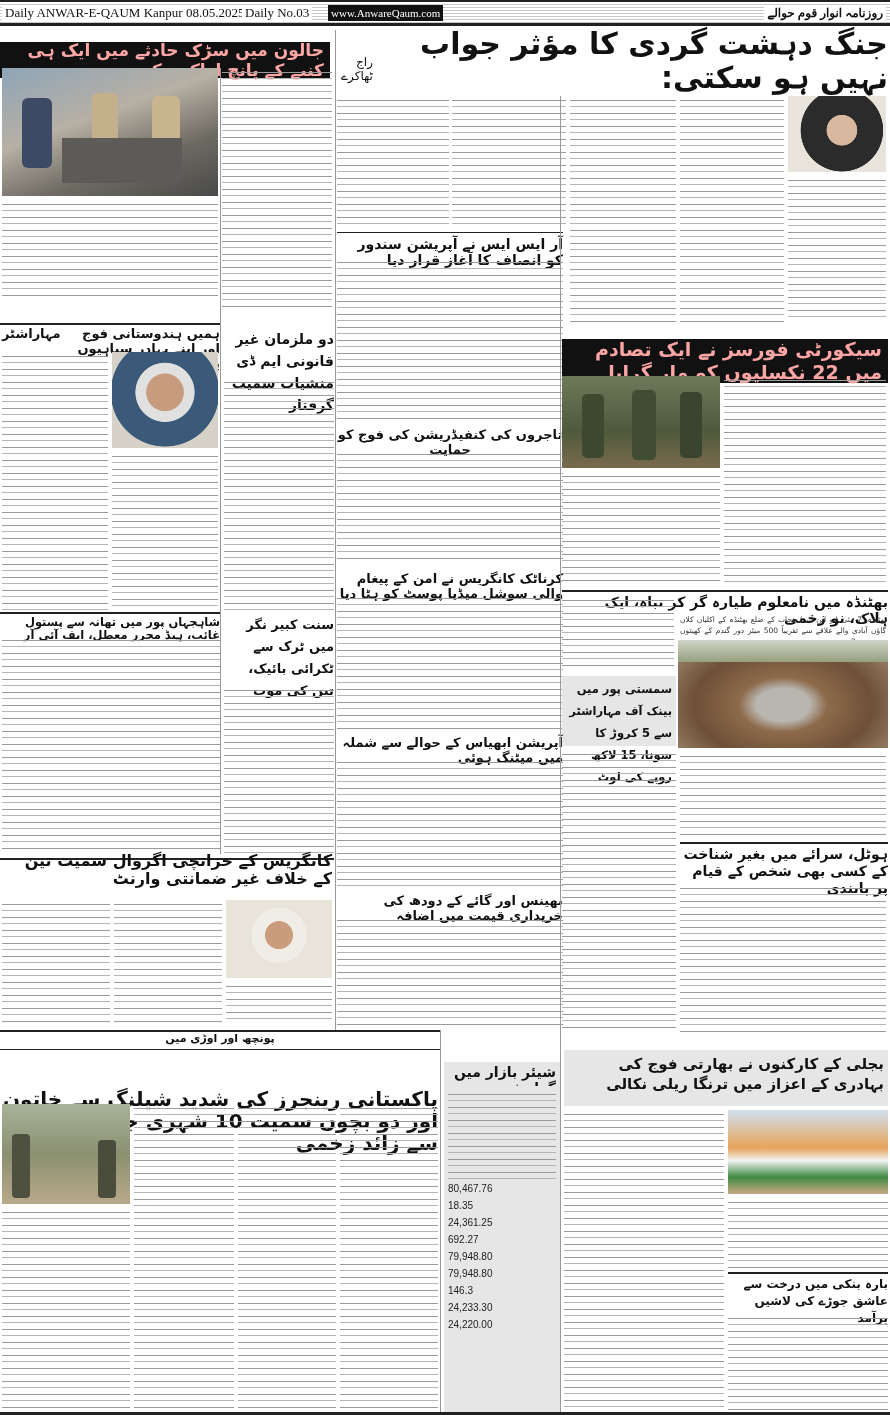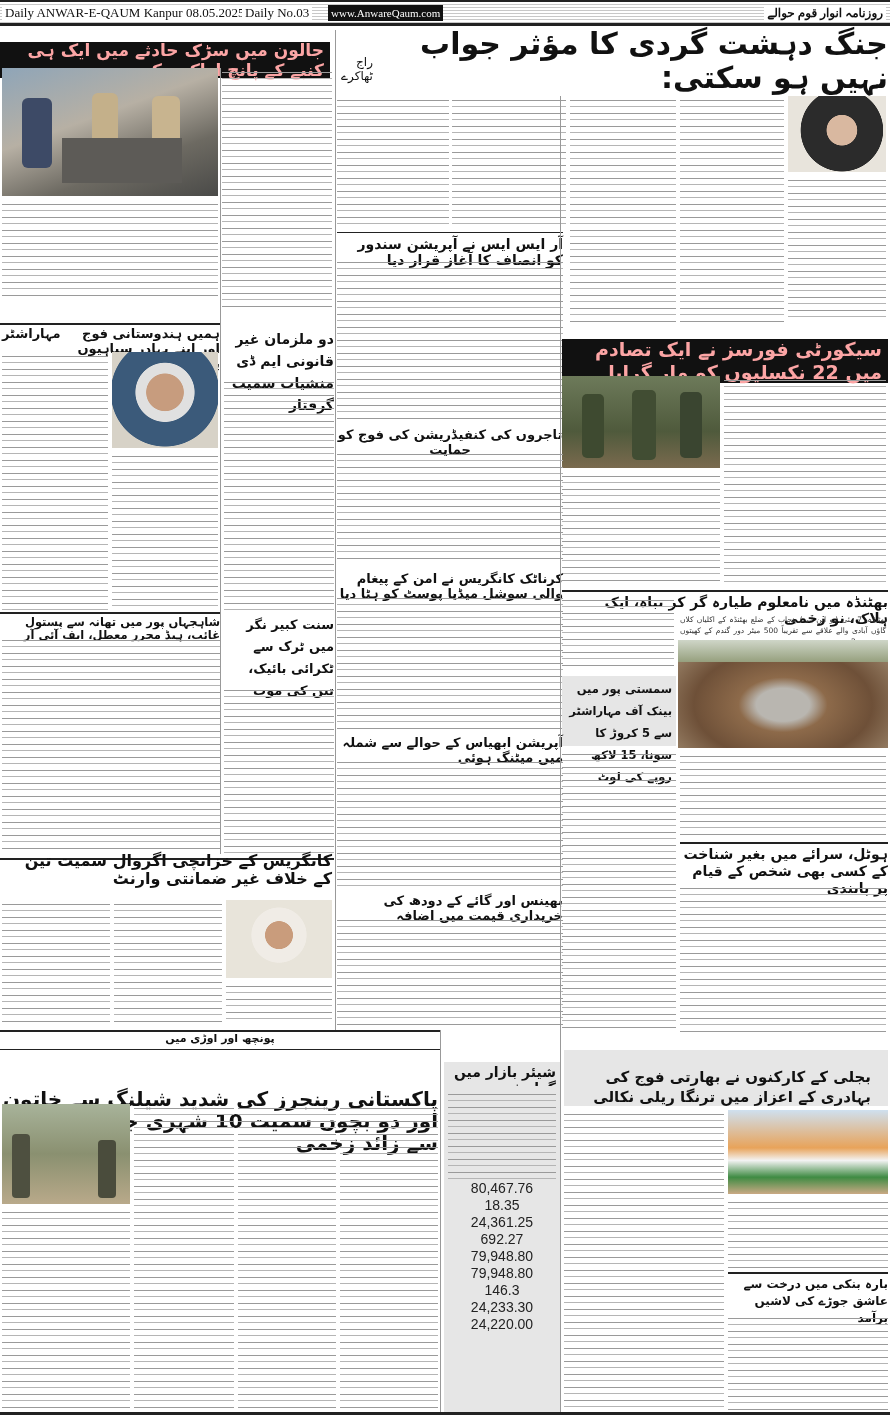--- a/index.html
+++ b/index.html
@@ -133,34 +133,34 @@
   <div style="position:absolute;left:96px;top:36px;width:18px;height:58px;background:#4a4c3c;border-radius:4px;"></div>
 </div>
 <div class="abs body-text lines" style="left:134px; top:1104px; width:100px; height:308px;"></div>
 <div class="abs body-text lines" style="left:238px; top:1104px; width:98px; height:308px;"></div>
 <div class="abs body-text lines" style="left:340px; top:1104px; width:98px; height:308px;"></div>
 <div class="abs body-text lines" style="left:2px; top:1208px; width:128px; height:204px;"></div>
 
 <div class="abs gray-box urdu hl" style="left:444px; top:1062px; width:116px; font-size:14px; padding:2px 4px;">شیئر بازار میں گراوٹ</div>
 <div class="abs gray-box" style="left:444px; top:1086px; width:116px; height:326px; padding:4px;">
   <div class="body-text lines" style="height:90px;"></div>
-  <div id="share-figs" style="font-size:14px; line-height:17px; text-align:center; color:#222; font-family:'Liberation Sans', sans-serif;">
+  <div id="share-figs" style="font-size:10px; line-height:17px; text-align:left; color:#222; font-family:'Liberation Sans', sans-serif;">
       <div>80,467.76</div>
       <div>18.35</div>
       <div>24,361.25</div>
       <div>692.27</div>
       <div>79,948.80</div>
       <div>79,948.80</div>
       <div>146.3</div>
       <div>24,233.30</div>
       <div>24,220.00</div>
     </div>
 </div>
 
-<div class="abs gray-box urdu hl" style="left:564px; top:1050px; width:324px; font-size:15px; height:56px; line-height:20px; padding:17px;">بجلی کے کارکنوں نے بھارتی فوج کی بہادری کے اعزاز میں ترنگا ریلی نکالی</div>
+<div class="abs gray-box urdu hl" style="left:564px; top:1050px; width:324px; font-size:15px; height:56px; line-height:20px; padding:4px;">بجلی کے کارکنوں نے بھارتی فوج کی بہادری کے اعزاز میں ترنگا ریلی نکالی</div>
 <div class="abs photo" style="left:728px; top:1110px; width:160px; height:84px; background:linear-gradient(180deg,#cfe0ef 0%,#e8a35a 45%,#f3f3f3 60%,#3f8b43 80%,#caa984 100%);"></div>
 <div class="abs body-text lines" style="left:728px; top:1198px; width:160px; height:70px;"></div>
 <div class="abs body-text lines" style="left:564px; top:1110px; width:160px; height:300px;"></div>
 
 <div class="abs rule" style="left:728px; top:1272px; width:160px; height:2px;"></div>
 <div class="abs urdu hl" style="left:728px; top:1276px; width:160px; font-size:12px; line-height:17px;">بارہ بنکی میں درخت سے عاشق جوڑے کی لاشیں برآمد</div>
 <div class="abs body-text lines" style="left:728px; top:1314px; width:160px; height:98px;"></div>
 
 <div class="abs vrule" style="left:335px; top:30px; height:1000px;"></div>
 <div class="abs vrule" style="left:560px; top:96px; height:1316px;"></div>

